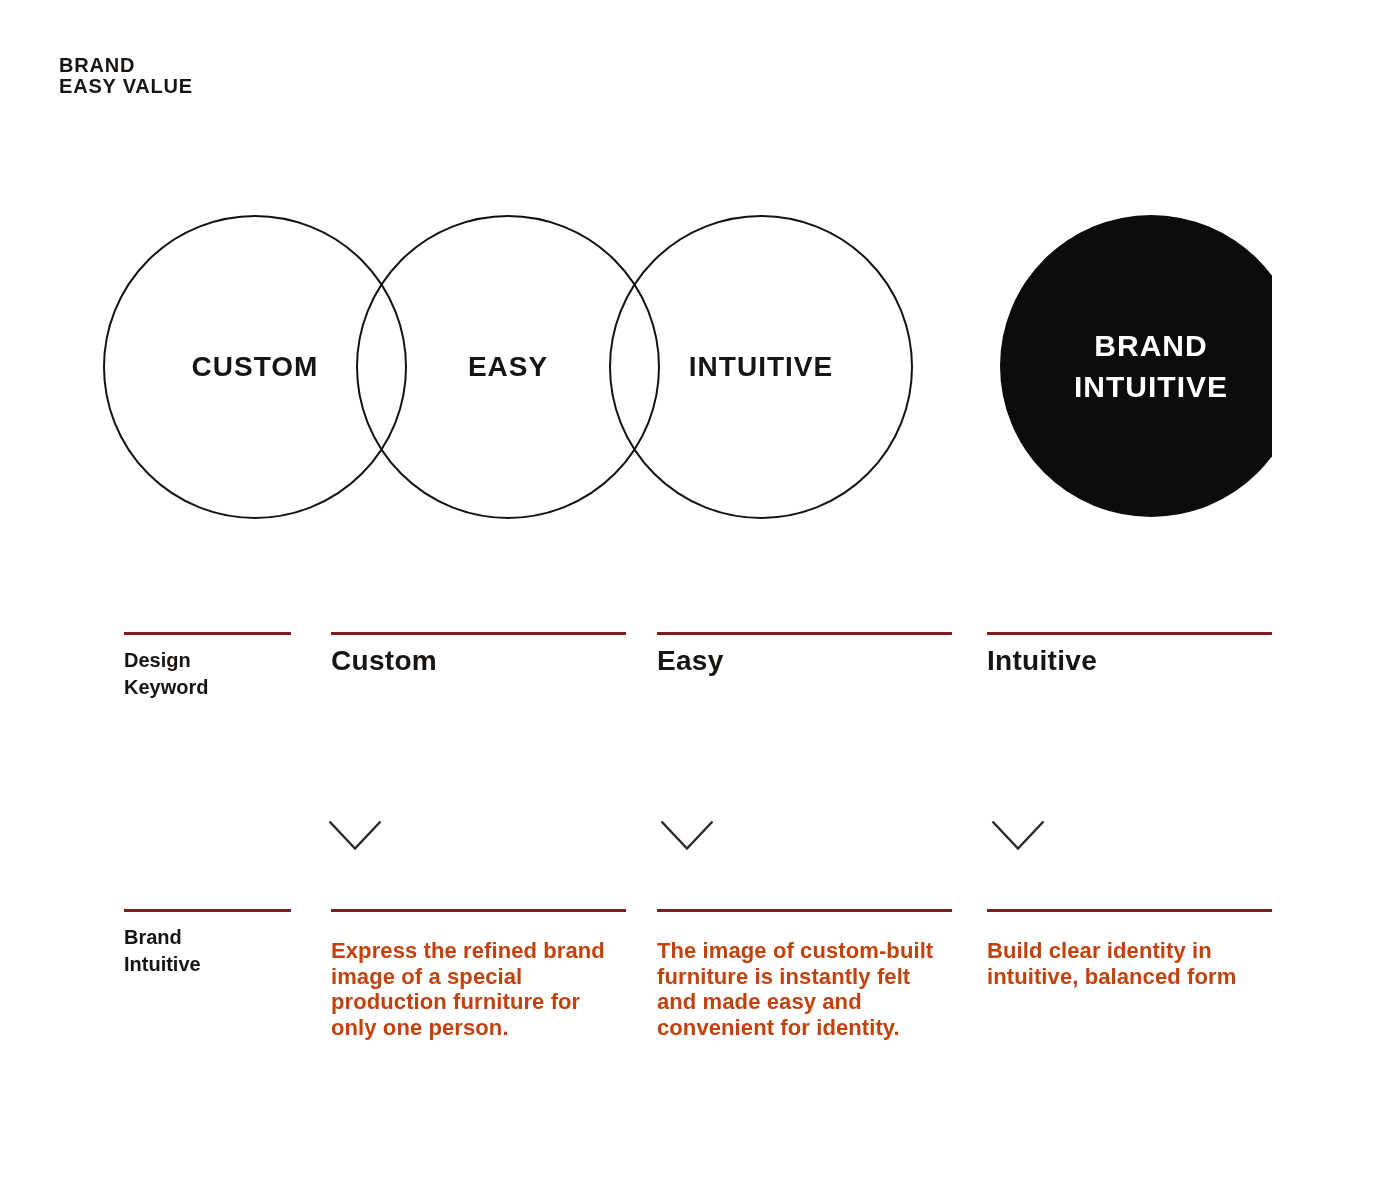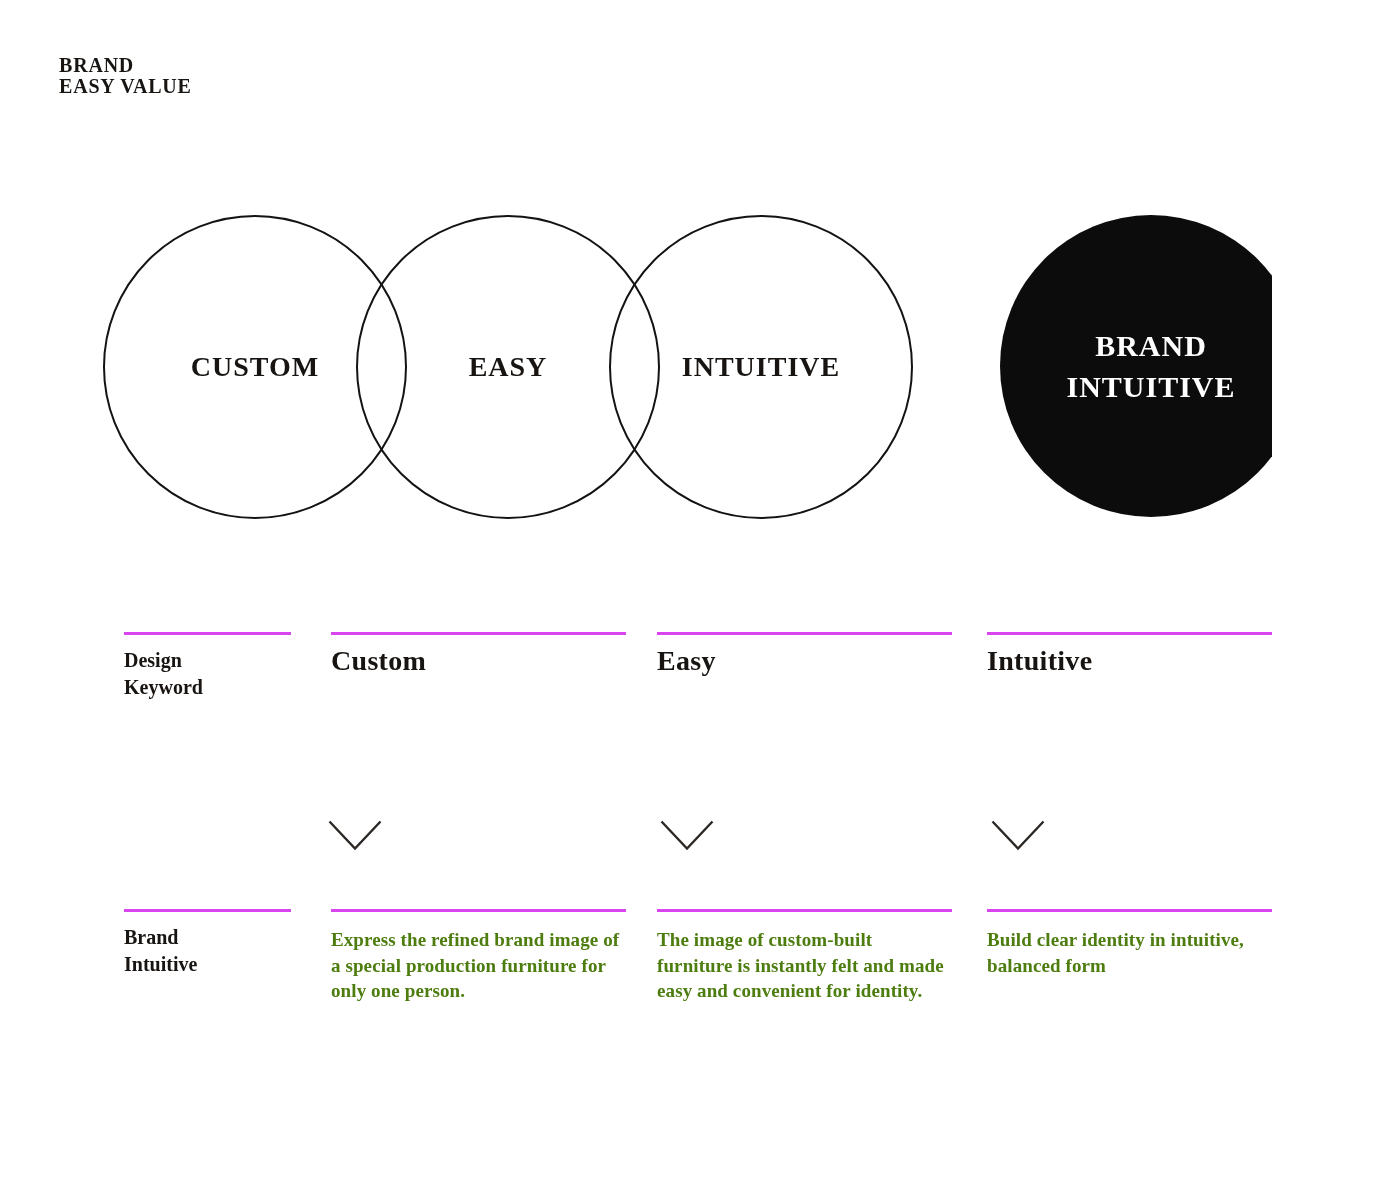--- a/index.html
+++ b/index.html
@@ -5,21 +5,21 @@
   html, body {
     margin: 0;
     padding: 0;
     background: #ffffff;
   }
   .page {
     position: relative;
     width: 1272px;
     height: 1200px;
     background: #ffffff;
-    font-family: Liberation Serif, serif;
+    font-family: Liberation Sans, sans-serif;
     color: #181411;
     overflow: hidden;
   }
 
   
   .doc-title {
     position: absolute;
     left: 59px;
     top: 55px;
     font-size: 20px;
@@ -72,21 +72,21 @@
     letter-spacing: 1px;
     line-height: 41px;
     color: #ffffff;
     text-align: center;
   }
 
   
   .cell {
     position: absolute;
     box-sizing: border-box;
-    border-top: 3px solid #d946ef;
+    border-top: 3px solid #7f1d1d;
   }
   .row-keyword .cell { top: 632px; }
   .row-expression .cell { top: 909px; }
 
   .col-0 { left: 124px; width: 167px; }
   .col-1 { left: 331px; width: 295px; }
   .col-2 { left: 657px; width: 295px; }
   .col-3 { left: 987px; width: 293px; }
 
   .row-label {
@@ -97,26 +97,26 @@
     color: #181411;
   }
   .keyword-cell {
     padding-top: 10px;
     font-size: 28px;
     font-weight: 700;
     letter-spacing: 0.3px;
     color: #181411;
   }
   .body-cell {
-    padding-top: 15px;
-    font-size: 19px;
+    padding-top: 26px;
+    font-size: 22px;
     font-weight: 700;
     line-height: 25.5px;
     letter-spacing: 0.1px;
-    color: #4d7c0f;
+    color: #c2410c;
   }
 
   
   .chevron {
     position: absolute;
     top: 820px;
     width: 54px;
     height: 31px;
   }
   .chevron-1 { left: 328px; }

